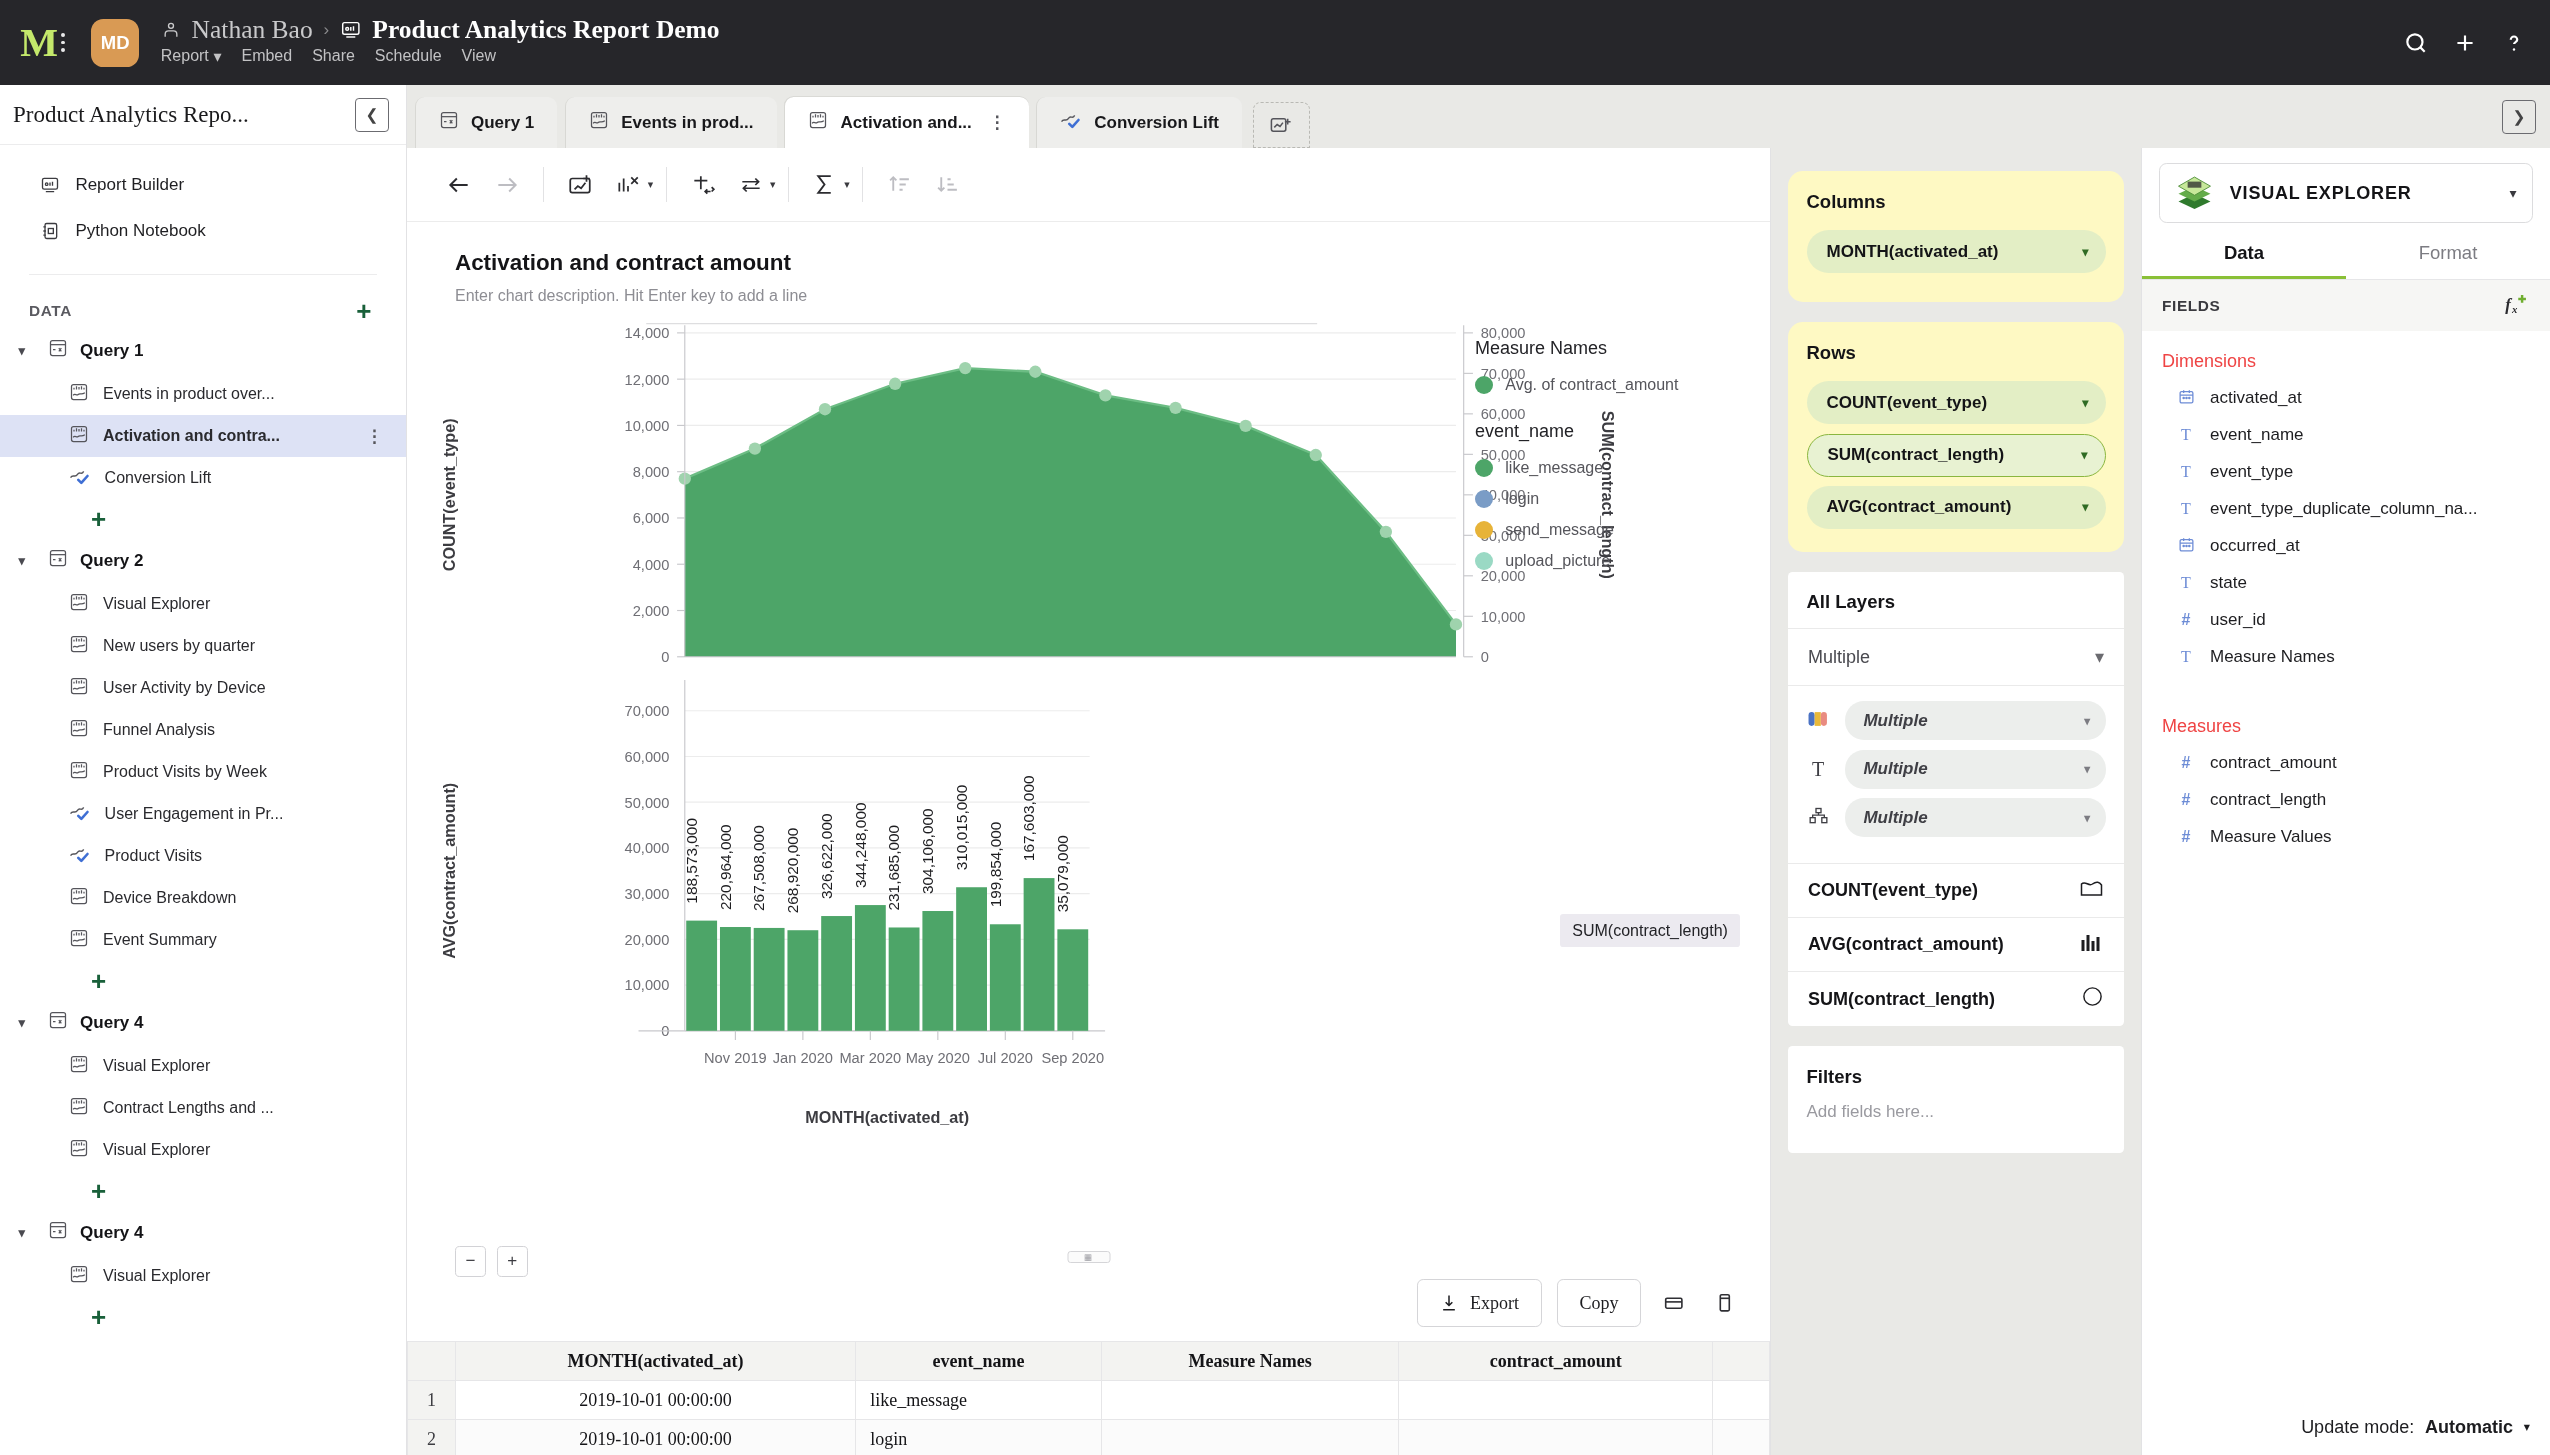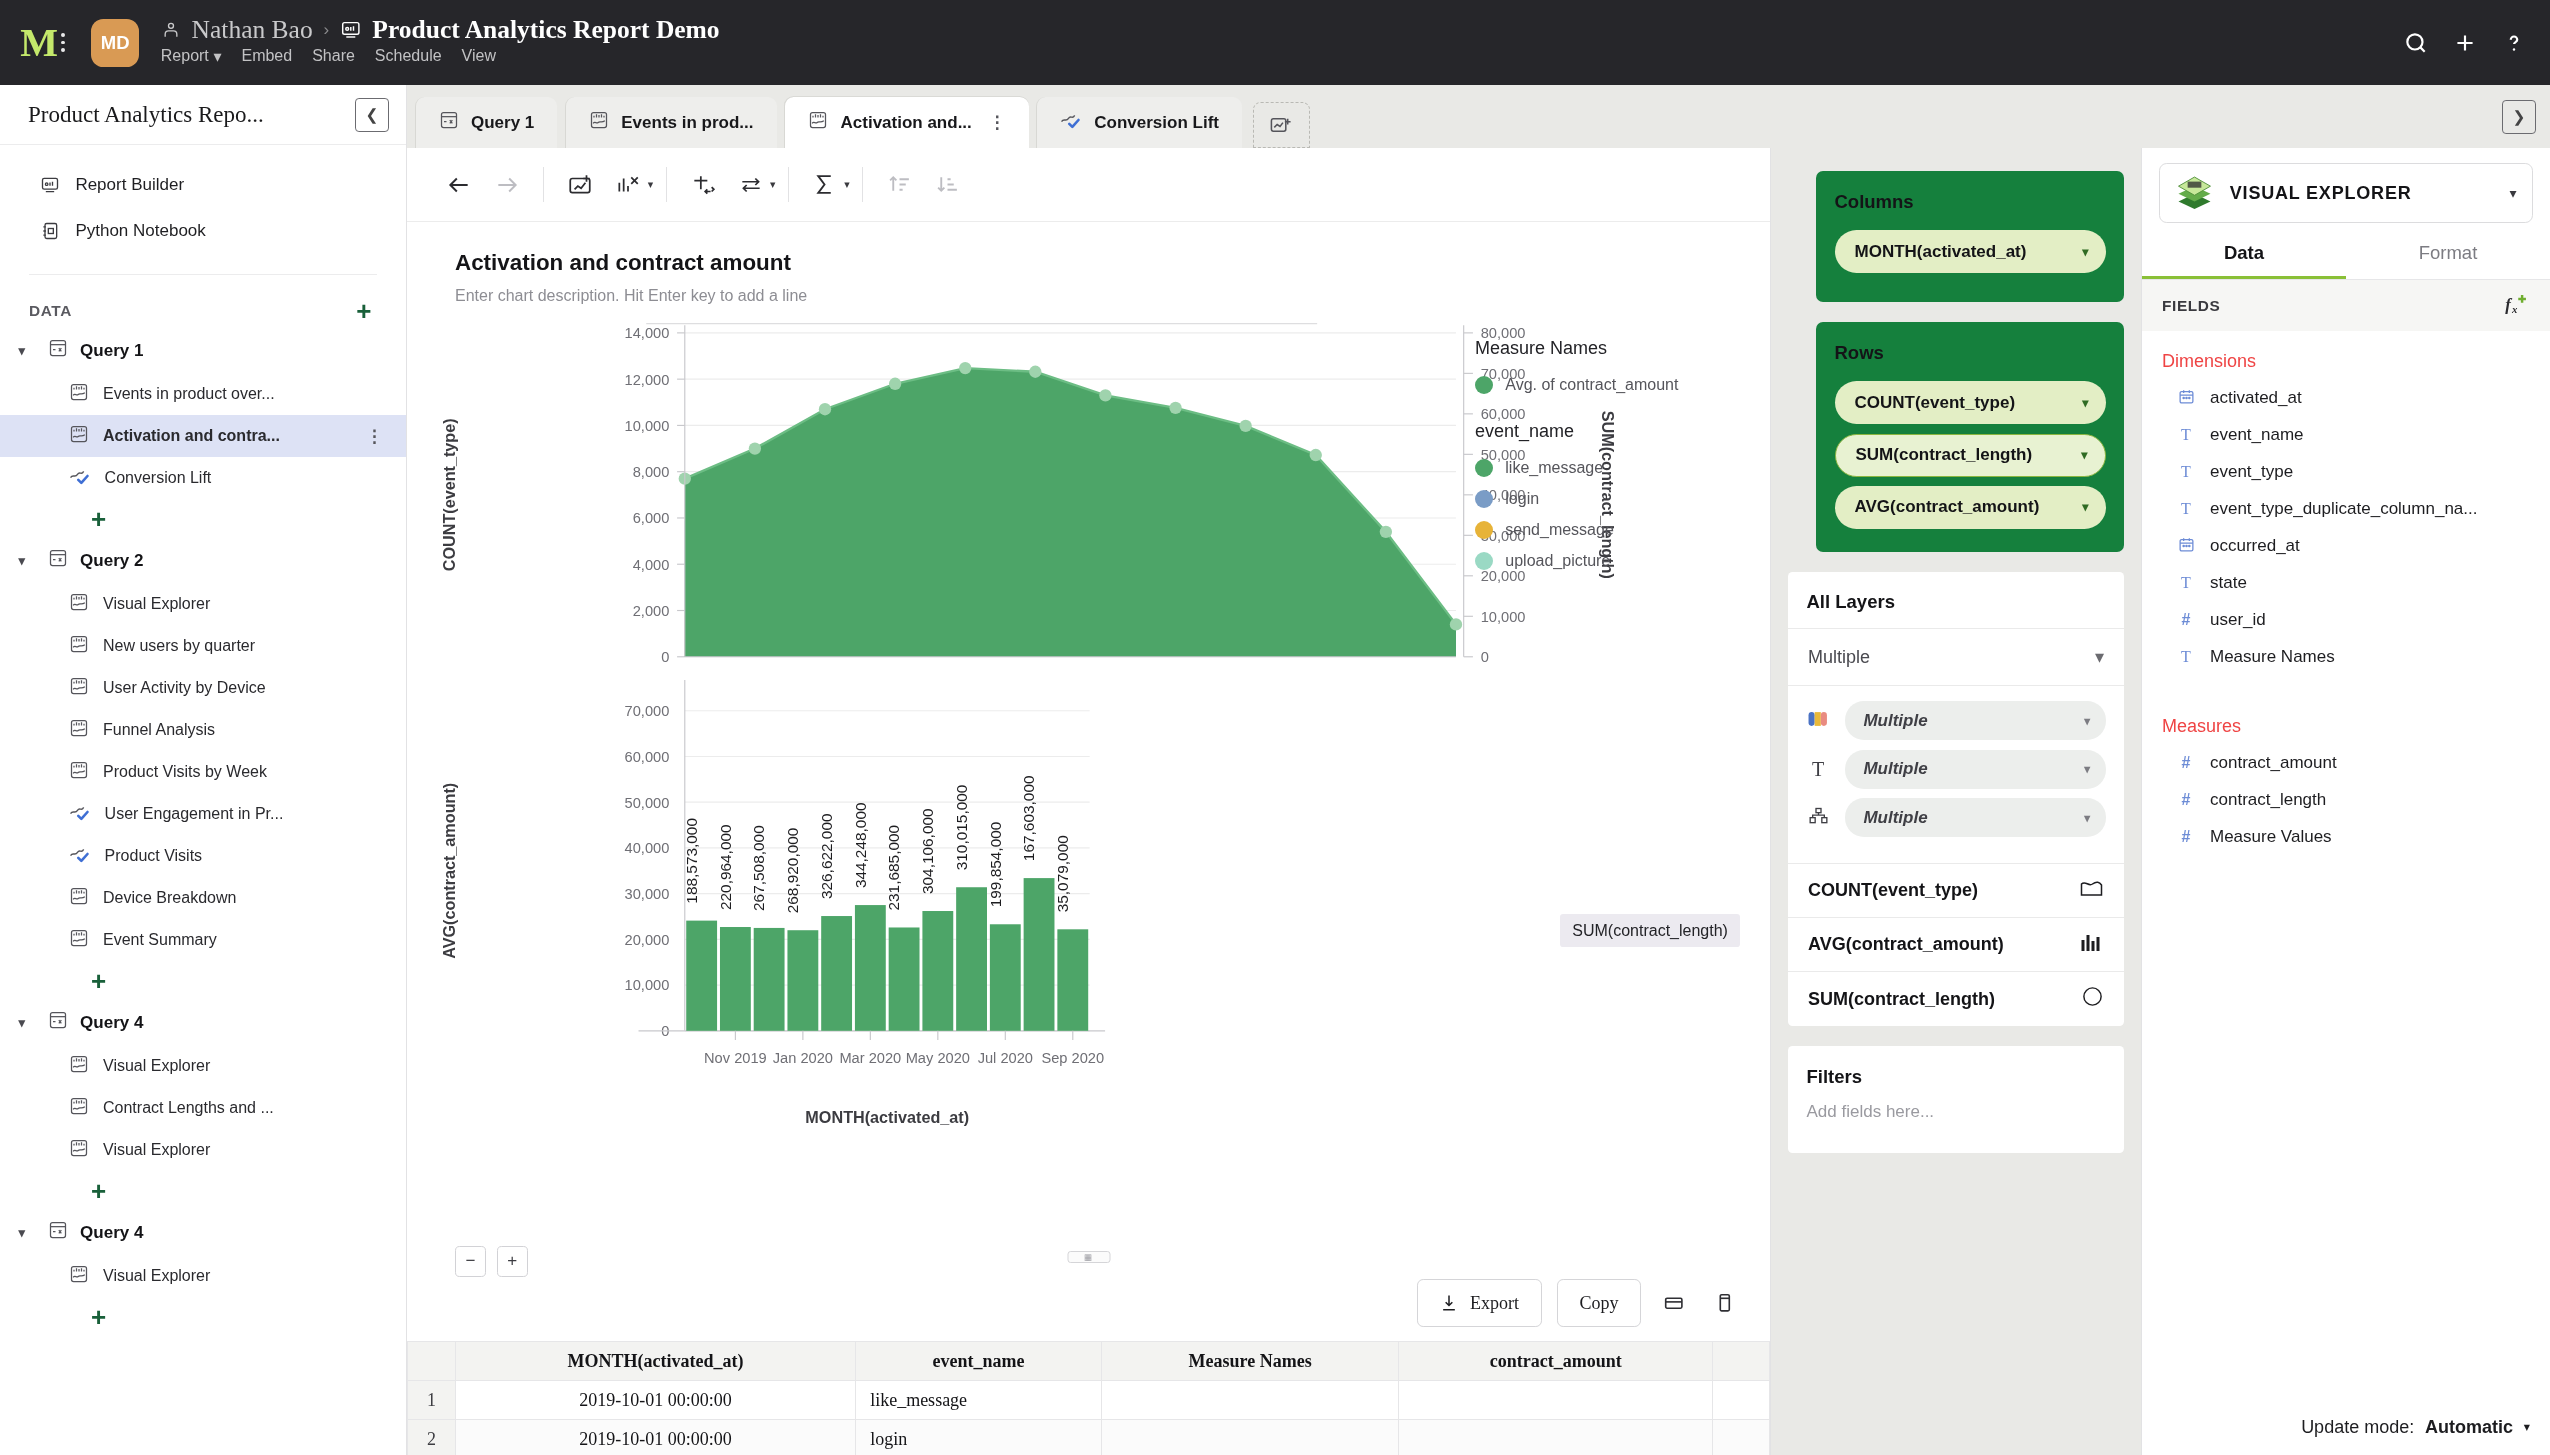--- a/index.html
+++ b/index.html
@@ -37,21 +37,21 @@
   .topbar-right { position: absolute; right: 20px; top: 0; height: 85px; display: flex; align-items: center; gap: 17px; }
   .tb-icon { width: 32px; height: 32px; display:flex; align-items:center; justify-content:center; color:#ffffff; }
 
   
   .sidebar {
     position: absolute; top: 85px; left: 0; width: 407px; height: 1371px;
     background: #ffffff; border-right: 0.8px solid #e2e2e4;
   }
   .sb-head {
     height: 60px; display: flex; align-items: center; justify-content: space-between;
-    padding: 0 17px 0 28px; border-bottom: 0.8px solid #ececed;
+    padding: 0 17px 0 13px; border-bottom: 0.8px solid #ececed;
   }
   .sb-head-title { font-family: "Liberation Serif", serif; font-size: 23px; color: #1a1a1c; }
   .collapse-btn { width: 34px; height: 34px; border: 1.2px solid #6b6b70; border-radius: 3.9px; display:flex; align-items:center; justify-content:center; font-size: 15.4px; color:#444; }
   .sb-nav { padding: 17px 0 10.8px 0; }
   .sb-row { height: 46px; display: flex; align-items: center; gap: 15.4px; padding-left: 40px; font-size: 17px; color: #1f1f22; }
   .sb-div { height:0.8px; background:#ececed; margin: 9.3px 29px 0 29px; }
   .sb-section { font-size: 15.4px; font-weight: bold; color: #5a5a60; letter-spacing: 0.6px; padding: 23px 0 4.6px 29px; display:flex; align-items:center; justify-content: space-between; padding-right: 34px;}
   .plus-green { color:#19603a; font-size: 26px; font-weight: 700; line-height: 1; }
   .sb-q { height: 45px; display:flex; align-items:center; gap: 12.3px; padding-left: 18.5px; font-size: 17px; font-weight: 700; color:#141417; }
   .sb-child { height: 42px; display:flex; align-items:center; gap: 14px; padding-left: 69px; font-size: 16px; color:#2a2a2e; position: relative; }
@@ -118,21 +118,21 @@
   .dtable table { border-collapse: collapse; width: 100%; font-family: "Liberation Serif", serif; }
   .dtable th, .dtable td { border:0.8px solid #e6e6e8; font-size: 18px; color:#141417; height: 39px; padding: 0 14px; }
   .dtable th { background:#f3f3f1; font-weight: 700; text-align:center; }
   .dtable td { background:#ffffff; }
   .dtable tr:nth-child(even) td { background:#fbfbfb; }
   .dtable .rn { width: 48px; background:#f3f3f1 !important; text-align:center; color:#3d3d42; border-right:0.8px solid #e6e6e8; }
   .dtable td.c { text-align:center; }
 
   
   .shelf { position:absolute; top: 148px; left: 1771px; width: 370px; height: 1308px; background:#e9e9e6; padding: 23px 17px 0 17px; }
-  .card { background:#15803d; border-radius: 7px; padding: 20px 18.5px; margin-bottom: 20px; margin-left: 28px; }
+  .card { background:#fef9c3; border-radius: 15px; padding: 20px 18.5px; margin-bottom: 20px; }
   .card h3 { font-size: 18.5px; font-weight: 700; color:#141417; margin-bottom: 17px; }
   .pill {
     height: 43px; border-radius: 21.6px; background:#e3eec5; display:flex; align-items:center;
     justify-content: space-between; padding: 0 17px 0 20px; font-size: 17px; font-weight:700; color:#141417; margin-bottom: 9.3px;
   }
   .pill.outlined { border: 1.5px solid #8ab63f; background:#e8f2d2; }
   .pill .pcaret { color:#2f6b23; font-size: 12.3px; }
   .card.columns { min-height: 106px; }
   .card.rows { padding-bottom: 14px; }
 

